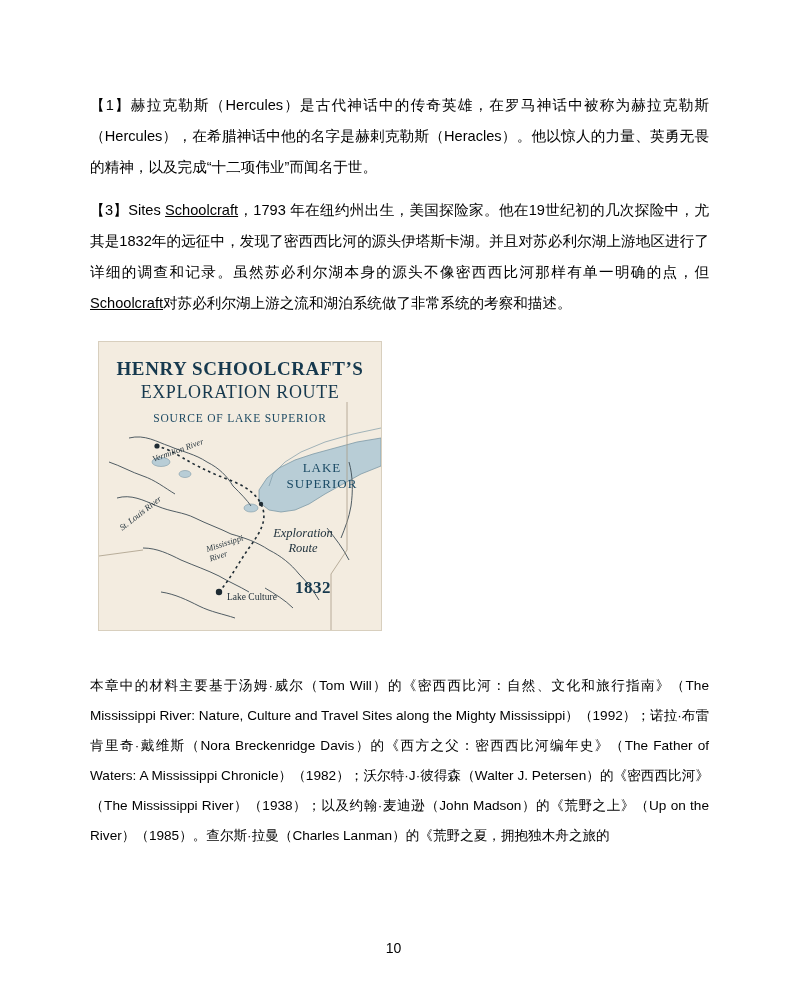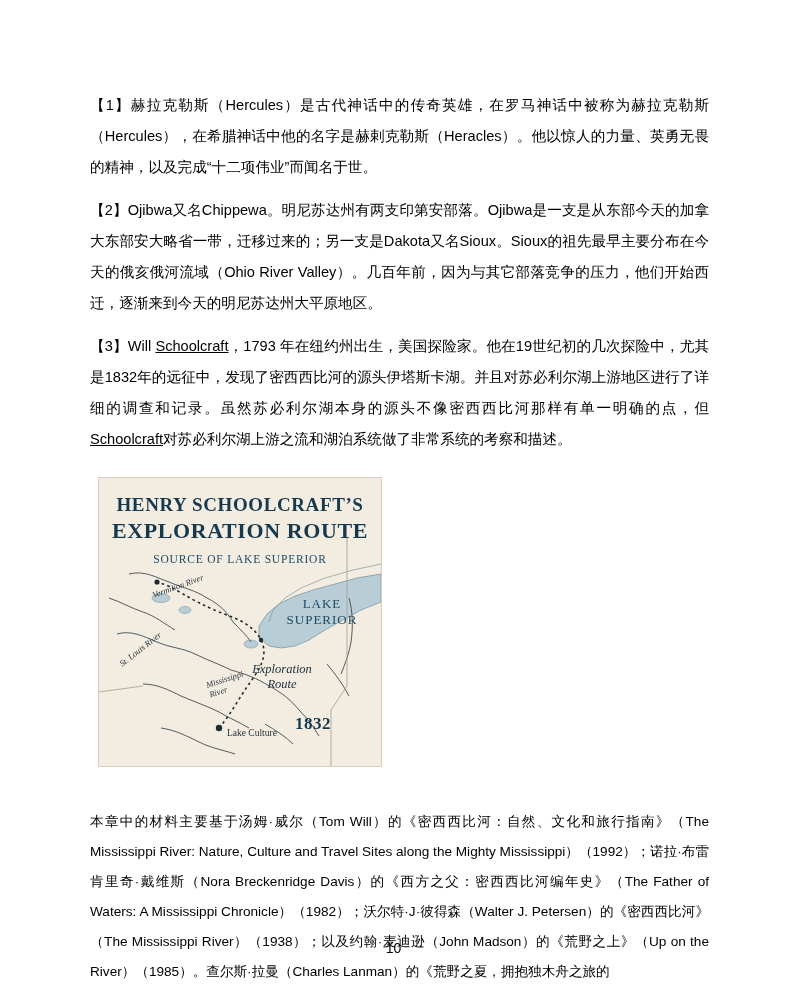--- a/index.html
+++ b/index.html
@@ -61,23 +61,23 @@
     color: #16394e;
   }
   .map-title .l1 {
     display: block;
     font-size: 19px;
     letter-spacing: 0.6px;
     font-weight: 700;
   }
   .map-title .l2 {
     display: block;
-    font-size: 22px;
+    font-size: 18px;
     letter-spacing: 0.6px;
-    font-weight: 700;
+    font-weight: 400;
     margin-top: 2px;
   }
   .map-title .l3 {
     display: block;
     font-size: 11.5px;
     letter-spacing: 0.8px;
     margin-top: 9px;
     color: #1d4a63;
   }
   .lake-label {
@@ -88,21 +88,21 @@
     text-align: center;
     font-family: "Liberation Serif", serif;
     font-size: 13px;
     font-weight: 400;
     letter-spacing: 1px;
     color: #1a4a64;
     line-height: 16px;
   }
   .route-label {
     position: absolute;
-    left: 135px;
+    left: 156px;
     top: 184px;
     width: 96px;
     text-align: center;
     font-family: "Liberation Serif", serif;
     font-style: italic;
     font-size: 12.5px;
     color: #20323d;
     line-height: 15px;
   }
   .year-label {
@@ -154,26 +154,23 @@
 </style>
 </head>
 <body>
 
 <div class="page">
 
   <p class="note-para">
     <span><span class="lead">【1】</span><span>赫拉克勒斯（Hercules）是古代神话中的传奇英雄，在罗马神话中被称为赫拉克勒斯（Hercules），在希腊神话中他的名字是赫剌克勒斯（Heracles）。他以惊人的力量、英勇无畏的精神，以及完成“十二项伟业”而闻名于世。</span></span>
   </p>
 
+
   <p class="note-para">
-    <span class="lead">【2】</span><span>Ojibwa又名Chippewa。明尼苏达州有两支印第安部落。Ojibwa是一支是从东部今天的加拿大东部安大略省一带，迁移过来的；另一支是Dakota又名Sioux。Sioux的祖先最早主要分布在今天的俄亥俄河流域（Ohio River Valley）。几百年前，因为与其它部落竞争的压力，他们开始西迁，逐渐来到今天的明尼苏达州大平原地区。</span>
-  </p>
-
-  <p class="note-para">
-    <span class="lead">【3】</span><span id="note3body"><span>Will </span><span class="uline">Schoolcraft</span><span>，1793 年在纽约州出生，美国探险家。他在19世纪初的几次探险中，尤其是1832年的远征中，发现了密西西比河的源头伊塔斯卡湖。并且对苏必利尔湖上游地区进行了详细的调查和记录。虽然苏必利尔湖本身的源头不像密西西比河那样有单一明确的点，但</span><span class="uline">Schoolcraft</span><span>对苏必利尔湖上游之流和湖泊系统做了非常系统的考察和描述。</span></span>
+    <span class="lead">【3】</span><span id="note3body"><span>Sites </span><span class="uline">Schoolcraft</span><span>，1793 年在纽约州出生，美国探险家。他在19世纪初的几次探险中，尤其是1832年的远征中，发现了密西西比河的源头伊塔斯卡湖。并且对苏必利尔湖上游地区进行了详细的调查和记录。虽然苏必利尔湖本身的源头不像密西西比河那样有单一明确的点，但</span><span class="uline">Schoolcraft</span><span>对苏必利尔湖上游之流和湖泊系统做了非常系统的考察和描述。</span></span>
   </p>
 
   <div class="figure">
     <svg class="map-inner" viewBox="0 0 282 288" width="282" height="288">
       <rect x="0" y="0" width="282" height="288" fill="#f3ece0"></rect>
 
       <path d="M282,96 L258,100 L236,106 L214,112 L196,118 L180,126 L168,136 L160,148
                L160,160 L170,168 L182,170 L196,168 L210,162 L226,152 L244,142 L262,132
                L282,124 Z" fill="#b8cdd6" stroke="#7d99a6" stroke-width="0.8"></path>
       <path d="M282,86 L254,92 L226,100 L202,110 L186,120 L174,132 L170,144" fill="none" stroke="#7d99a6" stroke-width="0.7"></path>

